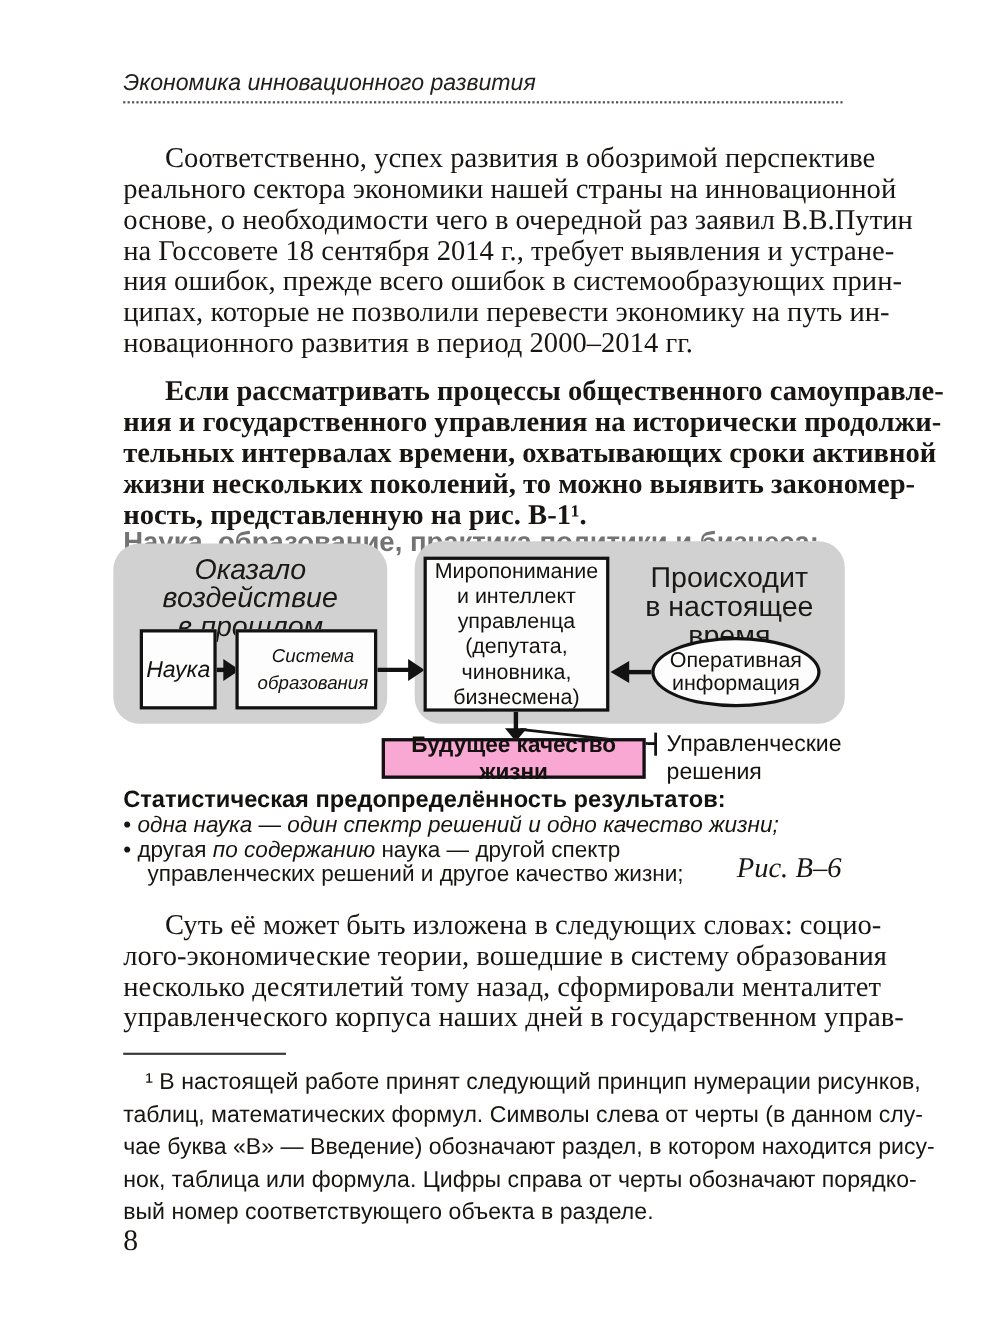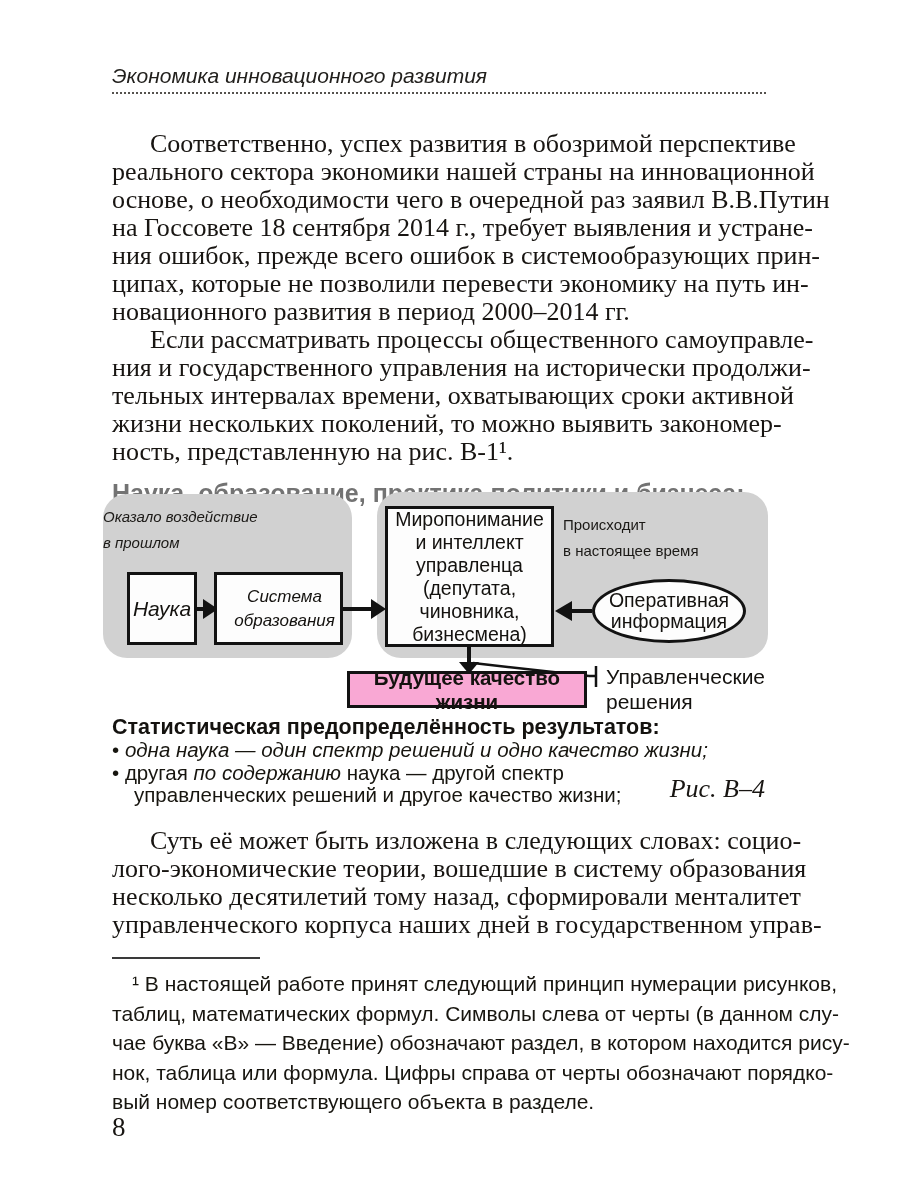--- a/index.html
+++ b/index.html
@@ -19,37 +19,37 @@
     left:112px;top:92px;width:654px;height:0;
     border-bottom:2px dotted #55524e;
   }
 
   
   .para{width:656px;font-size:26px;line-height:28px;color:#181512;}
   .tline{text-align:justify;text-align-last:justify;white-space:nowrap;}
   .tline.last{text-align-last:left;}
   .para .tline.first{text-indent:38px;}
   #para1{left:112px;top:130px;}
-  #para2{left:112px;top:326px;}
+  #para2{left:112px;top:342px;font-weight:bold;}
   #para3{left:112px;top:827px;}
 
   
   .fig-title{
     left:112px;top:464px;width:680px;
     font-family:"Liberation Sans",sans-serif;font-weight:bold;
     font-size:25px;line-height:26px;color:#737373;margin-top:16px;
   }
   .group{
     background:#d1d1d1;border-radius:24px;
   }
   #left-group{left:103px;top:494px;width:249px;height:164px;}
   #right-group{left:377px;top:492px;width:391px;height:166px;}
   .group-label{
-    font-family:"Liberation Sans",sans-serif;font-size:15px;line-height:26px;
-    text-align:left;white-space:pre-line;color:#1b1916;
+    font-family:"Liberation Sans",sans-serif;font-size:26px;line-height:26px;
+    text-align:center;white-space:pre-line;color:#1b1916;
   }
   #left-group-label{left:103px;top:504px;width:249px;font-style:italic;}
   #right-group-label{left:563px;top:512px;width:200px;}
   .wbox{
     background:#fdfdfd;border:3px solid #121212;box-sizing:border-box;
     display:flex;align-items:center;justify-content:center;text-align:center;
     font-family:"Liberation Sans",sans-serif;color:#14120f;
   }
   #science-box{left:127px;top:572px;width:70px;height:73px;font-style:italic;font-size:21px;}
   #edu-box{left:214px;top:572px;width:129px;height:73px;font-style:italic;font-size:17px;line-height:24px;white-space:pre-line;padding-left:12px;}
@@ -165,21 +165,21 @@
 <div class="abs stats-heading">Статистическая предопределённость результатов:</div>
 <div id="bullet1" class="abs bullet">
   <span>•</span>
   <span class="it">одна наука — один спектр решений и одно качество жизни;</span>
 </div>
 <div id="bullet2" class="abs bullet">
   <span>•</span>
   <span>другая </span><span class="it">по содержанию</span><span> наука — другой спектр</span>
 </div>
 <div id="bullet2b" class="abs bullet">управленческих решений и другое качество жизни;</div>
-<div class="abs fig-caption">Рис. В–4</div>
+<div class="abs fig-caption">Рис. В–6</div>
 
 <div id="para3" class="abs para">
     <div class="tline first">Суть её может быть изложена в следующих словах: социо-</div>
     <div class="tline">лого-экономические теории, вошедшие в систему образования</div>
     <div class="tline">несколько десятилетий тому назад, сформировали менталитет</div>
     <div class="tline last">управленческого корпуса наших дней в государственном управ-</div>
   </div>
 
 <div class="abs foot-rule"></div>
 <div class="abs footnote">

